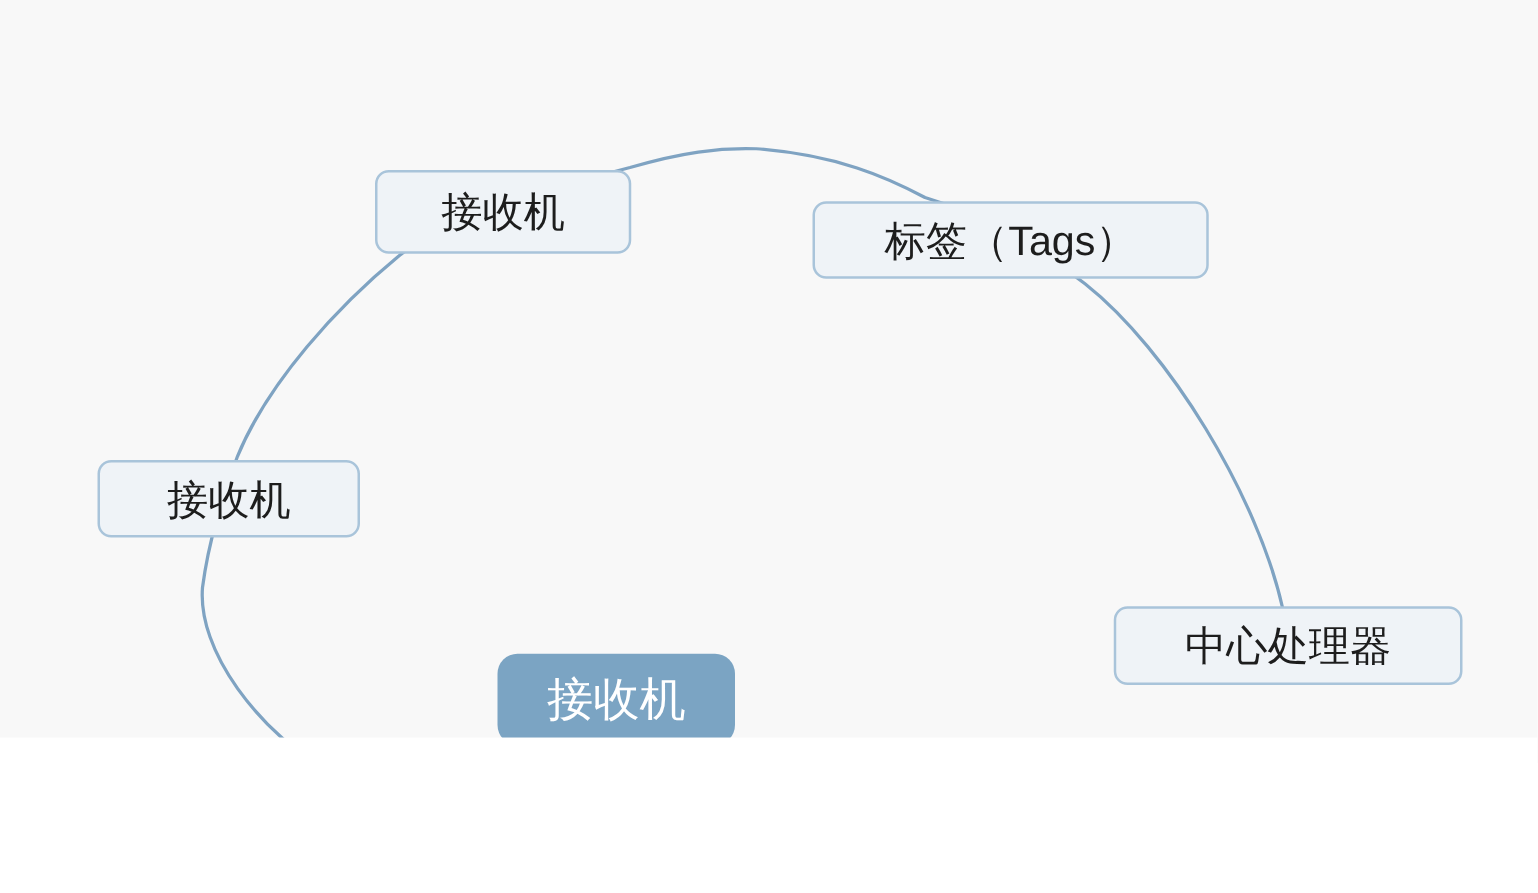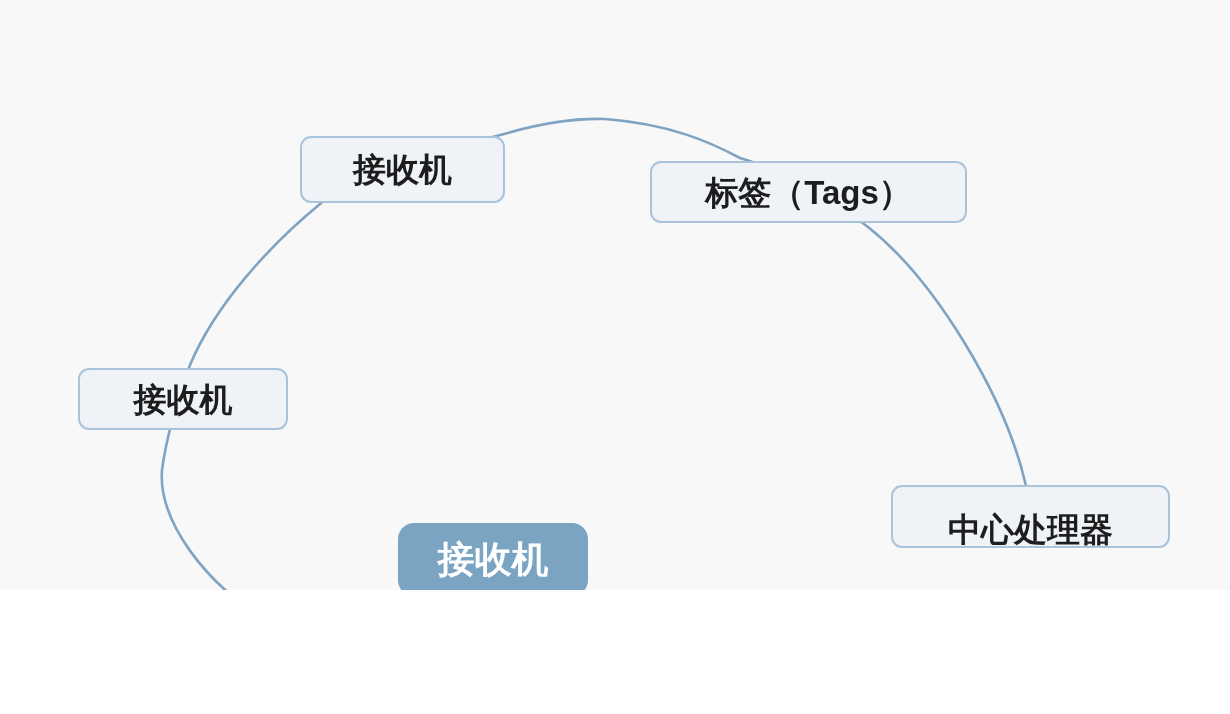--- a/index.html
+++ b/index.html
@@ -3,21 +3,20 @@
 <meta charset="utf-8">
 <style>
   html, body { margin: 0; padding: 0; }
   .canvas {
     position: relative;
     width: 1230px;
     height: 590px;
     background: var(--bg, #f8f8f8);
     overflow: hidden;
     font-family: "Liberation Sans", "DejaVu Sans", sans-serif;
-    font-weight: bold;
   }
   .curve-layer {
     position: absolute;
     left: 0; top: 0;
     width: 1230px; height: 714px;
     display: block;
   }
   .curve-path {
     fill: none;
     stroke: var(--curve, #7fa3c2);
@@ -43,21 +42,21 @@
     border: none;
     background: var(--selected-fill, #7ba4c3);
     color: #ffffff;
     border-radius: 16px;
     font-size: 37px;
   }
   .n-receiver-top  { left: 300px; top: 136px; width: 205px; height: 67px; }
   .n-tags          { left: 650px; top: 161px; width: 317px; height: 62px; }
   .n-receiver-left { left: 78px;  top: 368px; width: 210px; height: 62px; }
   .n-receiver-sel  { left: 398px; top: 523px; width: 190px; height: 73px; }
-  .n-cpu           { left: 891px; top: 485px; width: 279px; height: 63px; align-items: flex-end; }
+  .n-cpu           { left: 891px; top: 485px; width: 279px; height: 63px; }
   .watermark {
     position: absolute;
     left: 1077px;
     top: 689px;
     font-family: "DejaVu Sans Mono", "Liberation Mono", monospace;
     font-size: 17px;
     color: rgba(255, 255, 255, 0.95);
     white-space: nowrap;
     pointer-events: none;
   }

